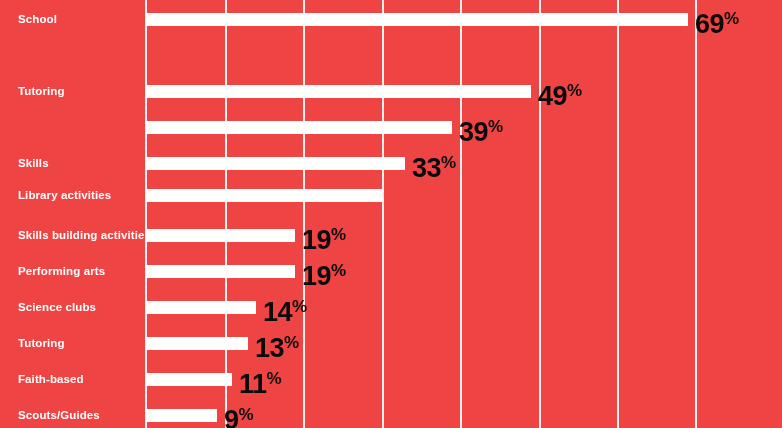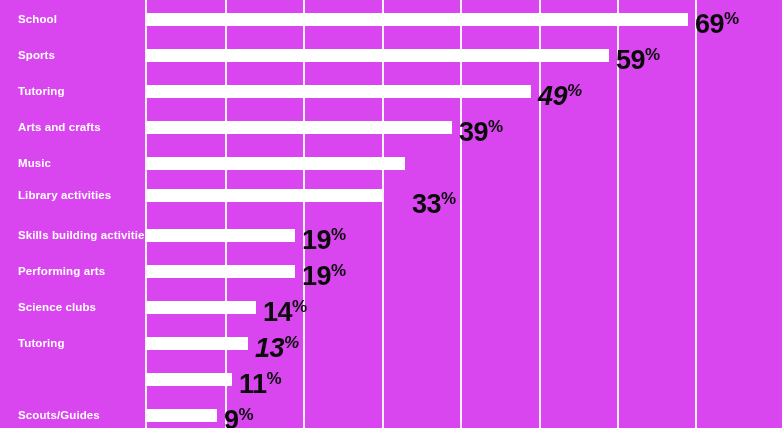--- a/index.html
+++ b/index.html
@@ -10,21 +10,21 @@
     width: 782px;
     height: 428px;
     overflow: hidden;
     font-family: "Liberation Sans", sans-serif;
   }
 
   #chart-root {
     position: relative;
     width: 782px;
     height: 428px;
-    background: #d946ef;
+    background: #ef4444;
     box-sizing: border-box;
   }
 
   
   .gridlines {
     position: absolute;
     left: 0;
     top: 0;
     width: 782px;
     height: 428px;
@@ -112,39 +112,33 @@
     <div class="gridline" style="left:617px;"></div>
     <div class="gridline" style="left:695px;"></div>
   </div>
 
   <div class="rows" id="rows">
       <div class="row" style="top: 1px;">
         <div class="row-label">School</div>
         <div class="bar" style="width: 542px;"></div>
         <div class="bar-value" style="left: 695px;"><span>69</span><span class="pct">%</span></div>
       </div>
-      <div class="row" style="top: 37px;">
-        <div class="row-label">Sports</div>
-        <div class="bar" style="width: 463px;"></div>
-        <div class="bar-value" style="left: 616px;"><span>59</span><span class="pct">%</span></div>
-      </div>
       <div class="row" style="top: 73px;">
         <div class="row-label">Tutoring</div>
         <div class="bar" style="width: 385px;"></div>
-        <div class="bar-value" style="left: 538px; font-style: italic;"><span>49</span><span class="pct">%</span></div>
+        <div class="bar-value" style="left: 538px;"><span>49</span><span class="pct">%</span></div>
       </div>
       <div class="row" style="top: 109px;">
-        <div class="row-label">Arts and crafts</div>
         <div class="bar" style="width: 306px;"></div>
         <div class="bar-value" style="left: 459px;"><span>39</span><span class="pct">%</span></div>
       </div>
       <div class="row" style="top: 145px;">
-        <div class="row-label">Music</div>
+        <div class="row-label">Skills</div>
         <div class="bar" style="width: 259px;"></div>
-        <div class="bar-value" style="left: 412px; margin-top: 36px;"><span>33</span><span class="pct">%</span></div>
+        <div class="bar-value" style="left: 412px;"><span>33</span><span class="pct">%</span></div>
       </div>
       <div class="row" style="top: 177px;">
         <div class="row-label">Library activities</div>
         <div class="bar" style="width: 236px;"></div>
       </div>
       <div class="row" style="top: 217px;">
         <div class="row-label">Skills building activities</div>
         <div class="bar" style="width: 149px;"></div>
         <div class="bar-value" style="left: 302px;"><span>19</span><span class="pct">%</span></div>
       </div>
@@ -154,23 +148,24 @@
         <div class="bar-value" style="left: 302px;"><span>19</span><span class="pct">%</span></div>
       </div>
       <div class="row" style="top: 289px;">
         <div class="row-label">Science clubs</div>
         <div class="bar" style="width: 110px;"></div>
         <div class="bar-value" style="left: 263px;"><span>14</span><span class="pct">%</span></div>
       </div>
       <div class="row" style="top: 325px;">
         <div class="row-label">Tutoring</div>
         <div class="bar" style="width: 102px;"></div>
-        <div class="bar-value" style="left: 255px; font-style: italic;"><span>13</span><span class="pct">%</span></div>
+        <div class="bar-value" style="left: 255px;"><span>13</span><span class="pct">%</span></div>
       </div>
       <div class="row" style="top: 361px;">
+        <div class="row-label">Faith-based</div>
         <div class="bar" style="width: 86px;"></div>
         <div class="bar-value" style="left: 239px;"><span>11</span><span class="pct">%</span></div>
       </div>
       <div class="row" style="top: 397px;">
         <div class="row-label">Scouts/Guides</div>
         <div class="bar" style="width: 71px;"></div>
         <div class="bar-value" style="left: 224px;"><span>9</span><span class="pct">%</span></div>
       </div>
     </div>
 

